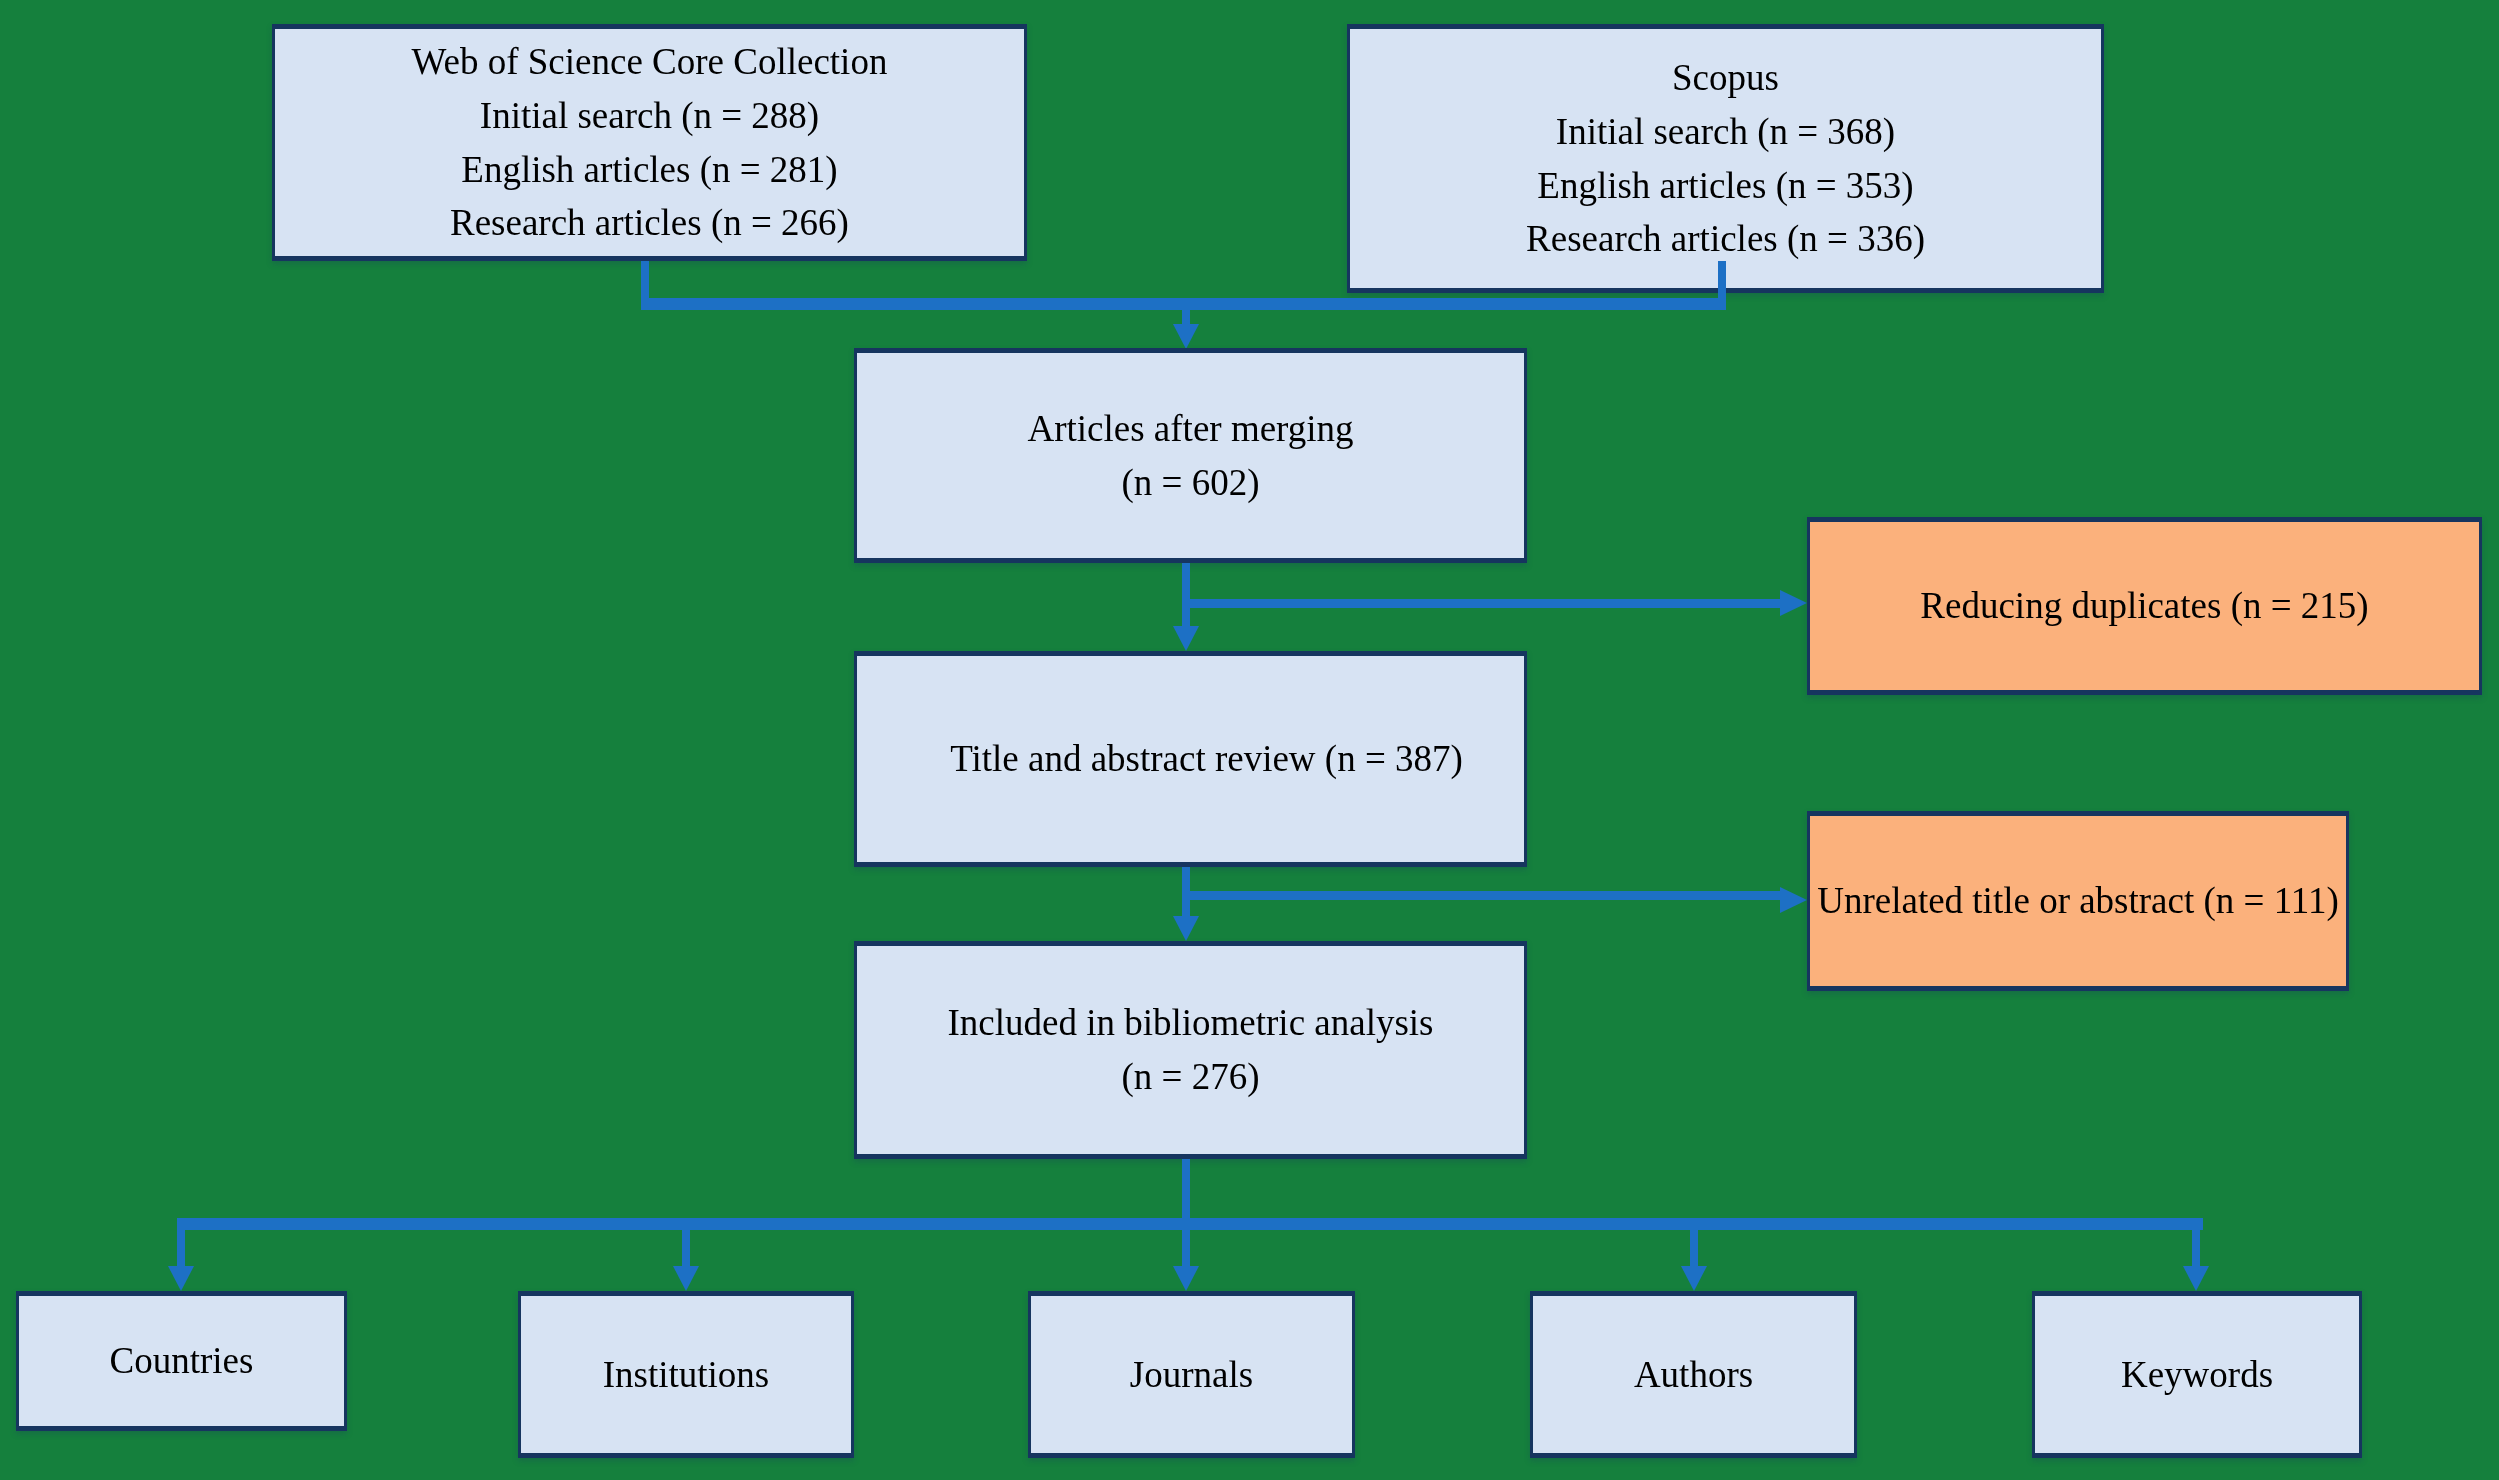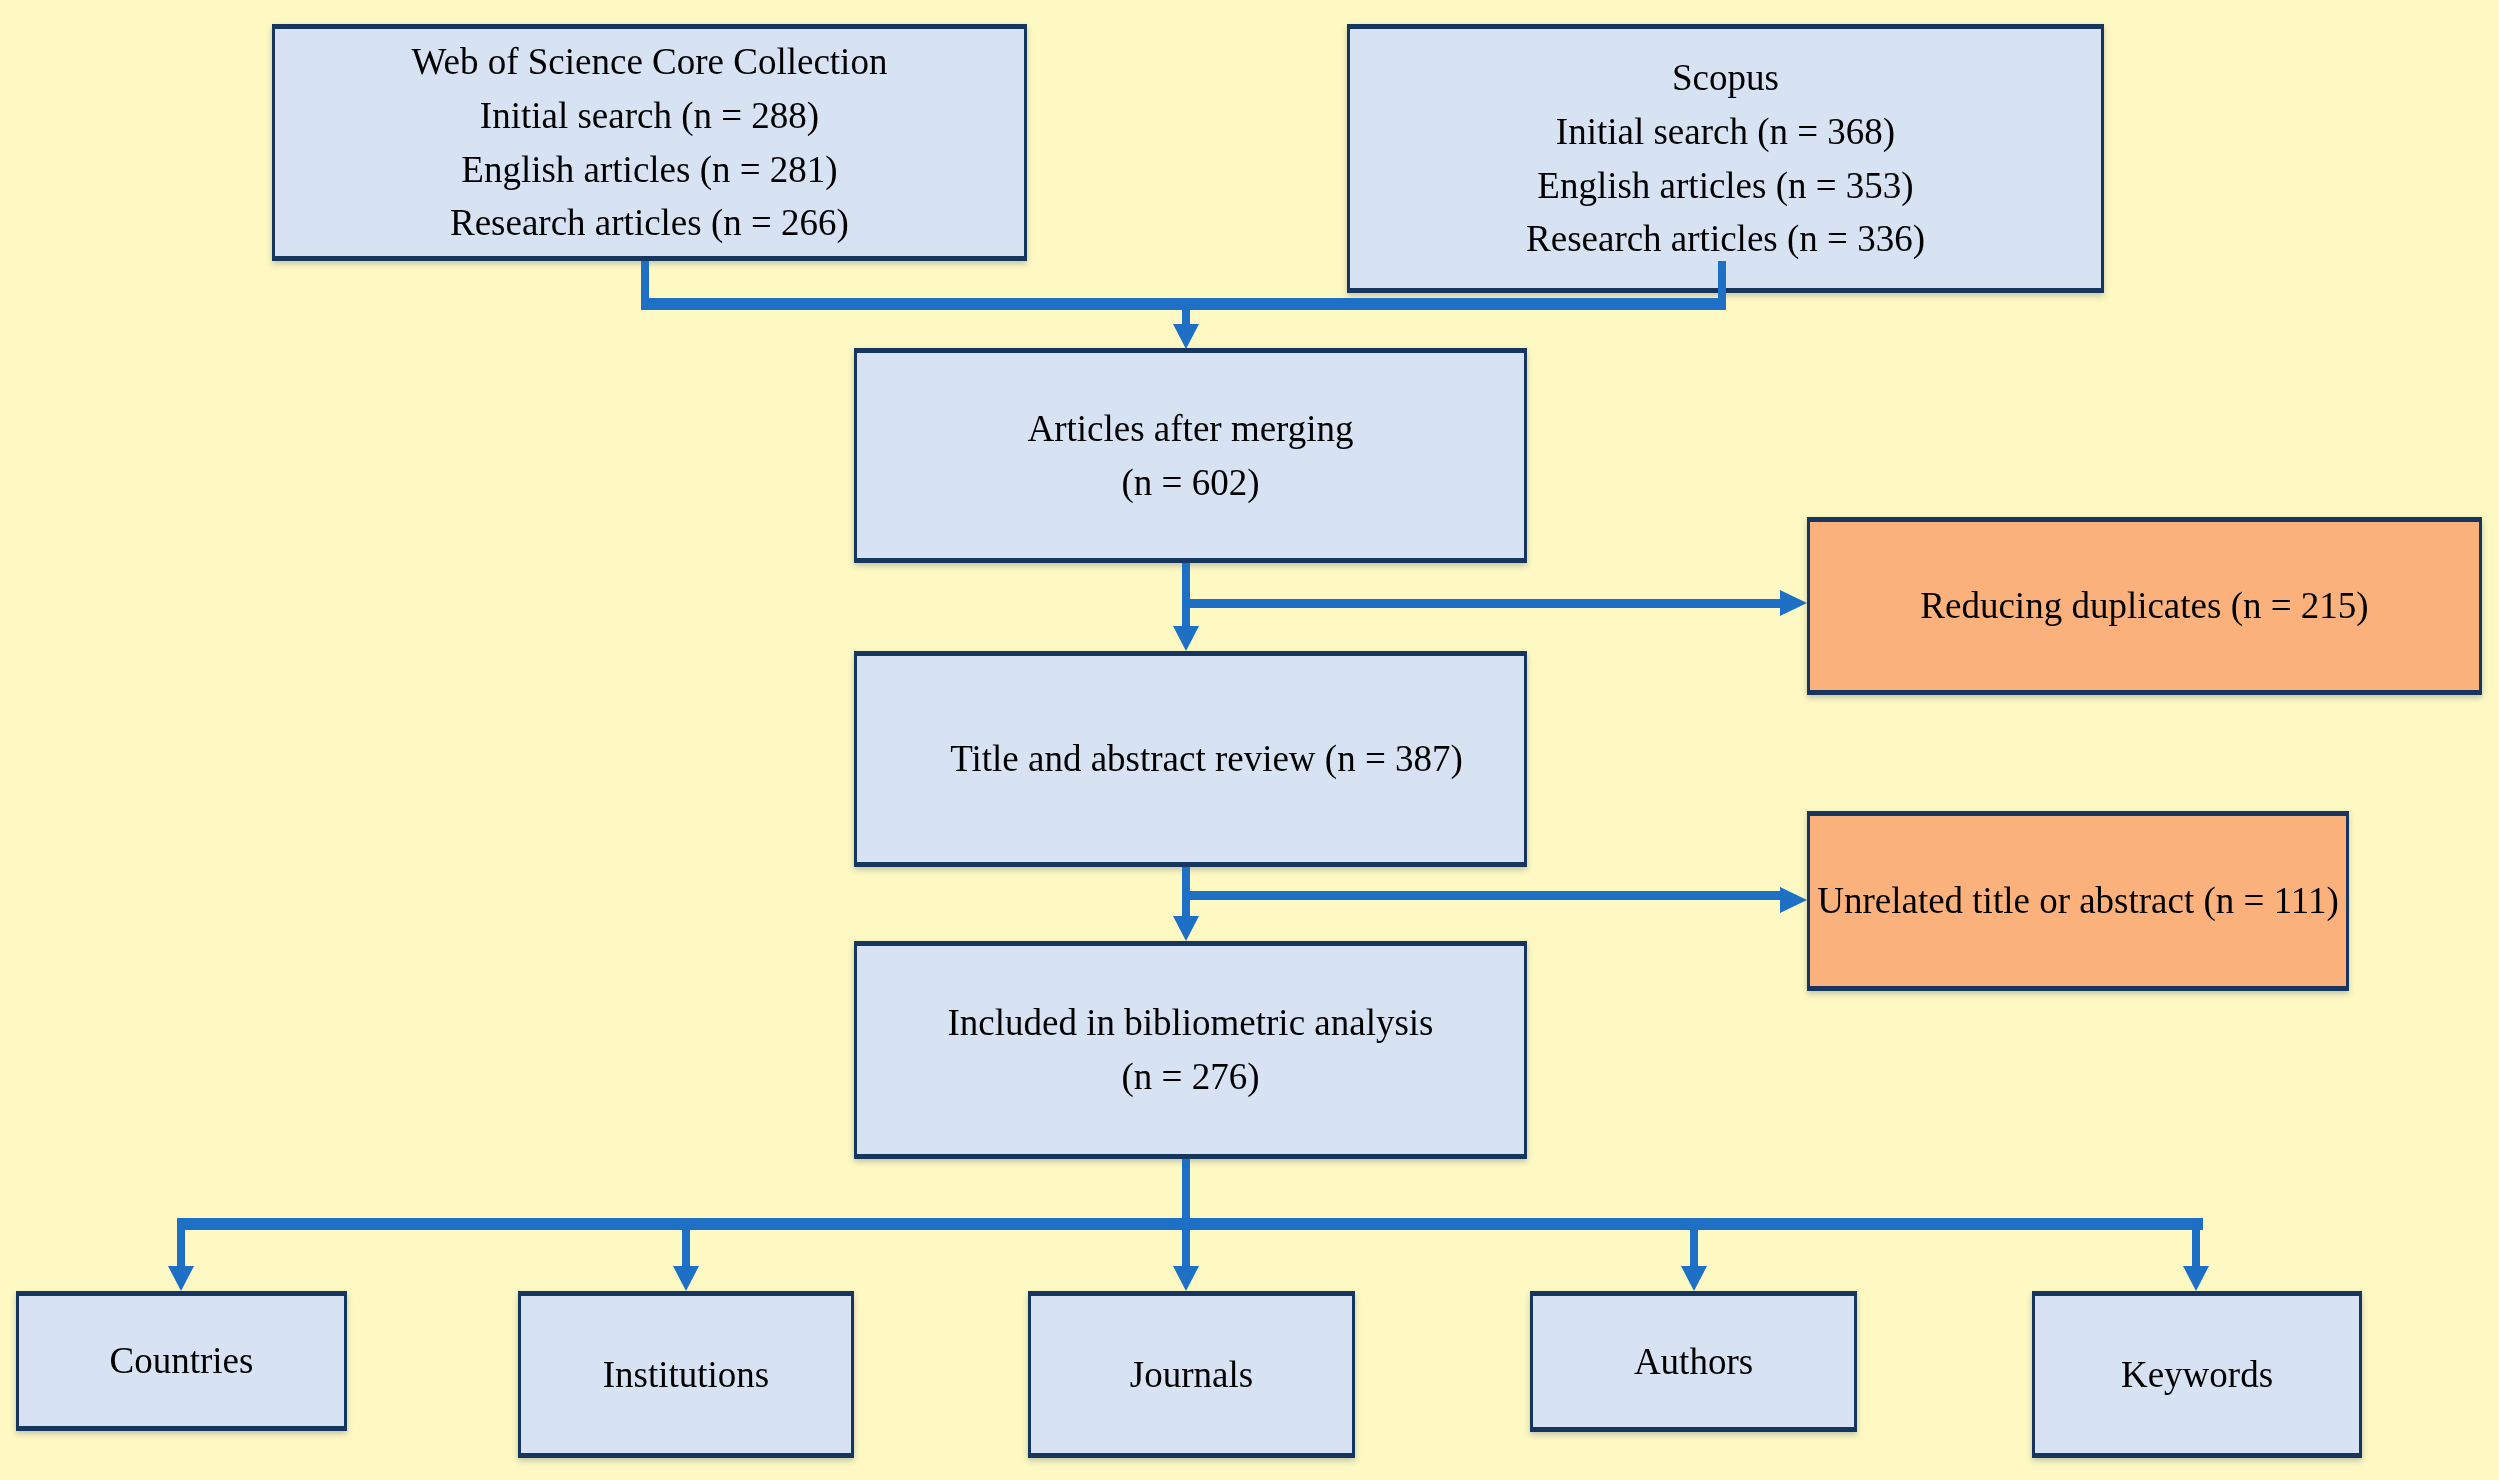--- a/index.html
+++ b/index.html
@@ -9,21 +9,21 @@
     --fill-orange:#fbb17c;
     --text:#000000;
   }
   html,body{margin:0;padding:0;}
   body{
     width:2500px;height:1480px;
     background:#ffffff;
     font-family:"Liberation Serif","DejaVu Serif",serif;
     color:var(--text);
   }
-  #canvas{position:relative;width:2500px;height:1480px;background:#fef9c3;overflow:hidden;}
+  #canvas{position:relative;width:2500px;height:1480px;background:#15803d;overflow:hidden;}
 
   .node{
     position:absolute;
     box-sizing:border-box;
     border:3.4px solid var(--navy);
     border-top-width:5.1px;
     border-bottom-width:5.1px;
     background:var(--fill-blue);
     display:flex;align-items:center;justify-content:center;
     text-align:center;
@@ -128,21 +128,21 @@
   </div>
 
   <div class="node" style="left:518px;top:1291px;width:336px;height:167px;">
     <span>Institutions</span>
   </div>
 
   <div class="node" style="left:1028px;top:1291px;width:327px;height:167px;">
     <span>Journals</span>
   </div>
 
-  <div class="node" style="left:1530px;top:1291px;width:327px;height:141px;">
+  <div class="node" style="left:1530px;top:1291px;width:327px;height:167px;">
     <span>Authors</span>
   </div>
 
   <div class="node" style="left:2032px;top:1291px;width:330px;height:167px;">
     <span>Keywords</span>
   </div>
 
 </div>
 
 

